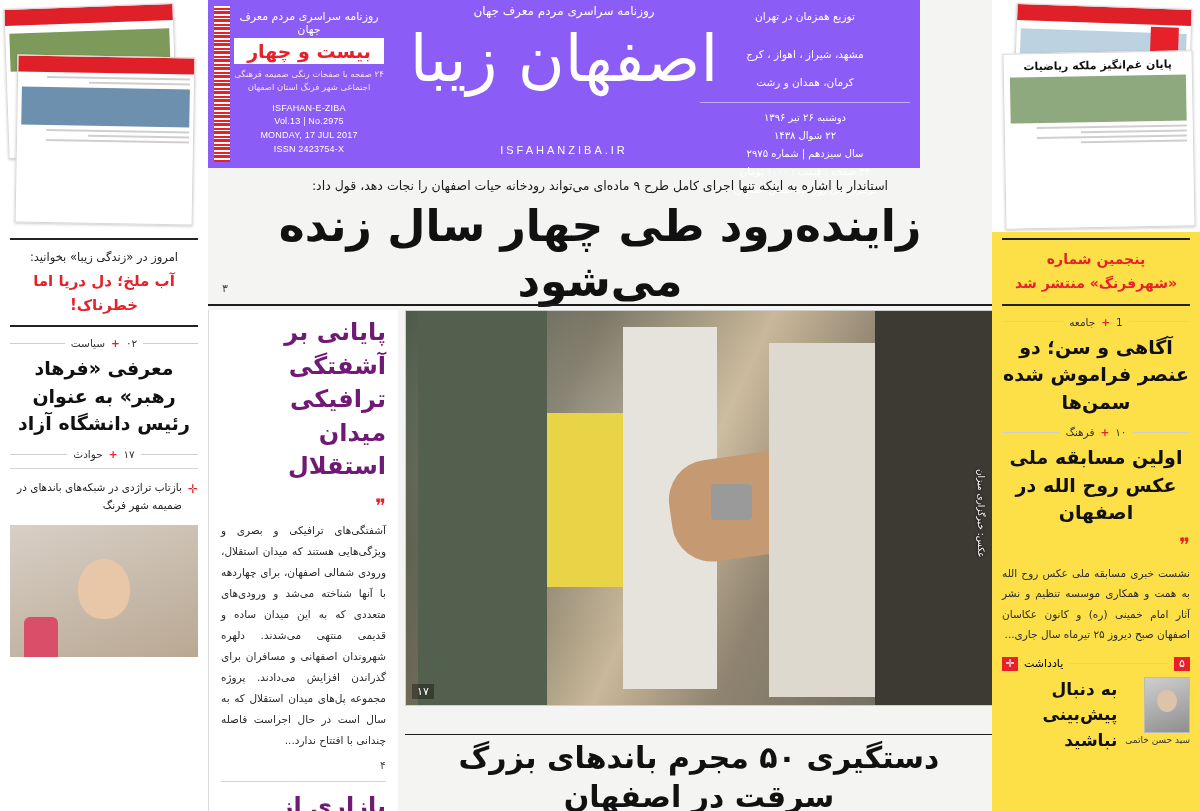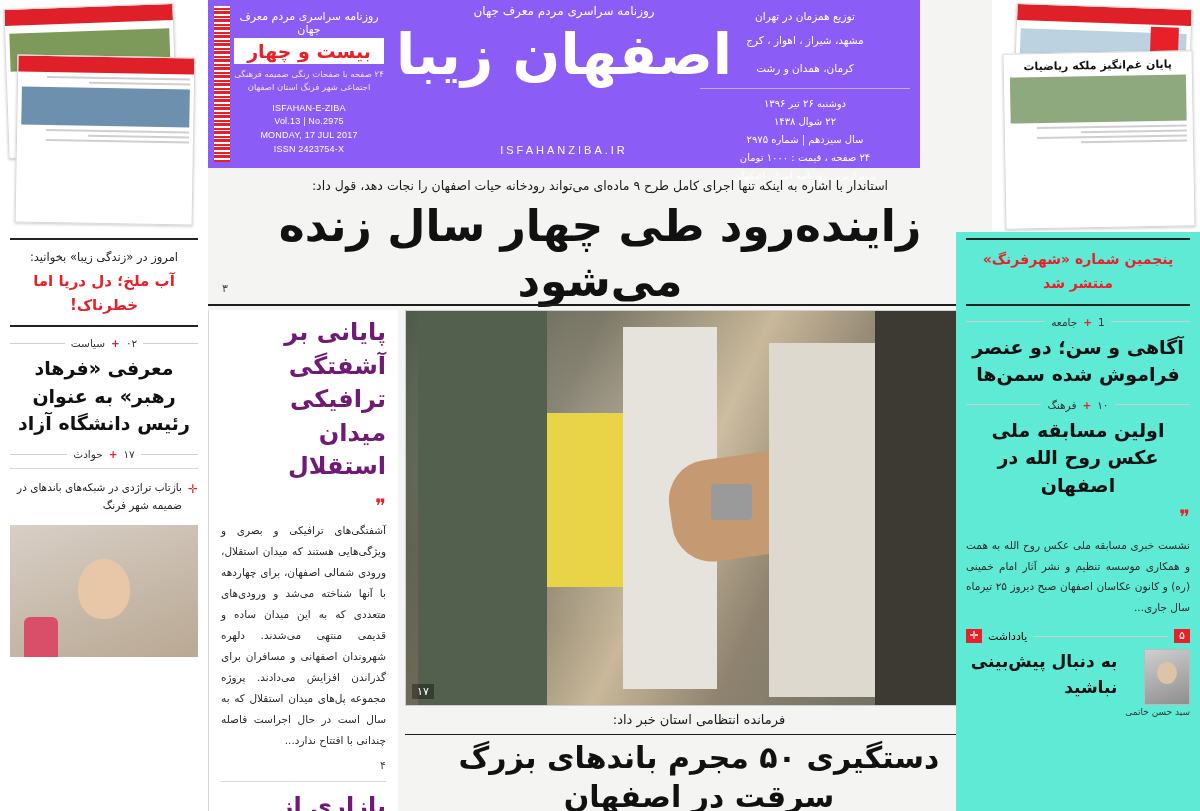--- a/index.html
+++ b/index.html
@@ -105,22 +105,22 @@
     position: absolute;
     left: 0; right: 0; top: 4px;
     text-align: center;
   }
   .m-overline {
     font-size: 12px;
     letter-spacing: 6px;
     margin-bottom: 2px;
   }
   .m-logo {
-    font-size: 56px;
-    font-weight: bold;
+    font-size: 64px;
+    font-weight: normal;
     line-height: 1.1;
     letter-spacing: -2px;
     padding-top: 4px;
   }
   .m-site {
     position: absolute;
     left: 0; right: 0; bottom: 12px;
     text-align: center;
     font-size: 11px;
     letter-spacing: 3px;
@@ -128,21 +128,21 @@
     font-family: "Liberation Sans", sans-serif;
   }
   .m-right-block {
     position: absolute;
     right: 10px; top: 8px;
     width: 210px;
     text-align: center;
     font-size: 10.5px;
     line-height: 1.7;
   }
-  .m-right-block .dist-title { margin-bottom: 6px; }
+  .m-right-block .dist-title { margin-bottom: 20px; }
   .m-right-block .dist-rows { margin-bottom: 10px; }
   .m-right-block .dates {
     border-top: 1px solid rgba(255,255,255,0.5);
     padding-top: 6px;
     margin-top: 4px;
     font-size: 10px;
     line-height: 1.8;
   }
 
   
@@ -375,24 +375,24 @@
     position: absolute;
     left: 405px; top: 734px;
     width: 588px;
     border-top: 1px solid #1c1c1c;
   }
 
   
   .col-right {
     position: absolute;
     right: 0; top: 232px;
-    width: 244px;
+    width: 208px;
     height: 579px;
     padding: 6px 10px;
-    background: #5eead4;
+    background: #fde047;
   }
   .r-promo {
     border-top: 2px solid #222;
     border-bottom: 2px solid #222;
     padding: 8px 2px;
     text-align: center;
     color: #e8202a;
     font-weight: bold;
     font-size: 14px;
     line-height: 1.7;
@@ -612,21 +612,20 @@
       <div class="ph-shape ph-arm"></div>
       <div class="ph-shape ph-cuff"></div>
       <div class="ph-shape ph-white2"></div>
       <div class="ph-shape ph-dark"></div>
     </div>
     <div class="photo-credit">عکس: خبرگزاری میزان</div>
     <div class="photo-pagebadge">۱۷</div>
   </div>
 
   <div class="bottom-rule"></div>
-  <div class="bottom-kicker">فرمانده انتظامی استان خبر داد:</div>
   <div class="bottom-headline">دستگیری ۵۰ مجرم باندهای بزرگ سرقت در اصفهان</div>
 
   <div class="col-right">
     <div class="r-promo">پنجمین شماره «شهرفرنگ» منتشر شد</div>
 
     <div class="sec-tag">
       <span class="bar"></span>
       <span>1</span>
       <span class="plus">+</span>
       <span>جامعه</span>

